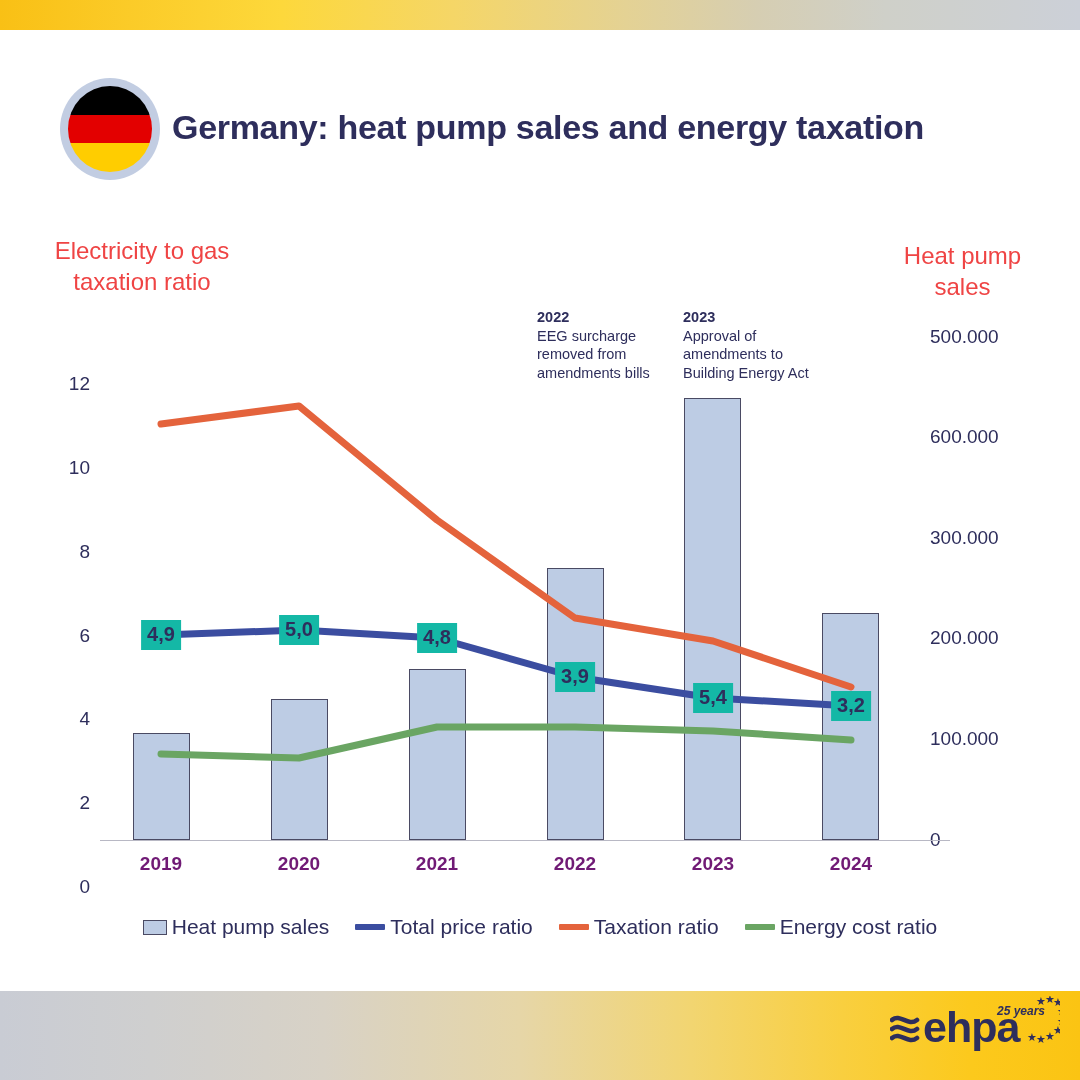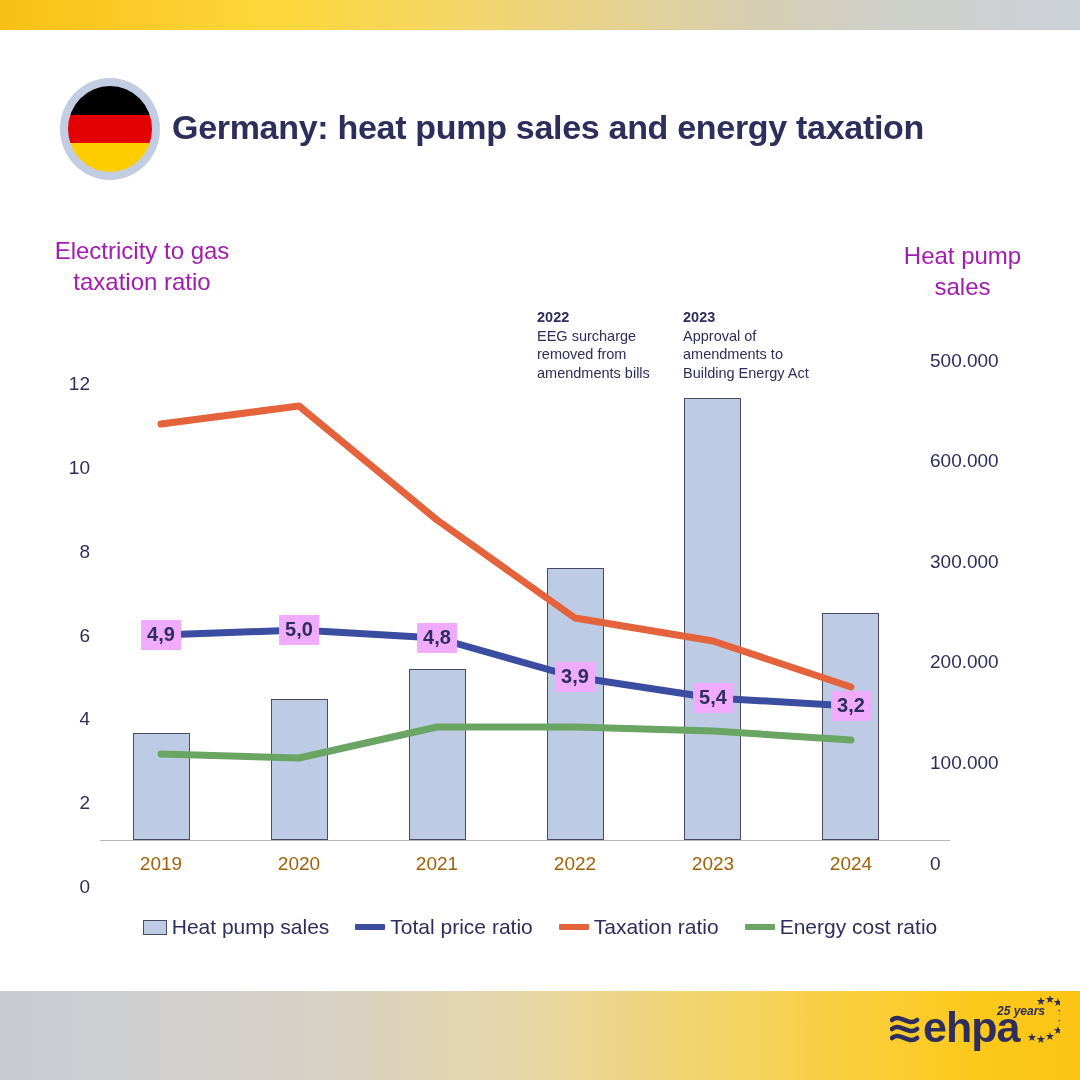--- a/index.html
+++ b/index.html
@@ -27,39 +27,39 @@
   .flag-inner{position:absolute;left:8px;top:8px;width:84px;height:86px;border-radius:50%;overflow:hidden;}
   .flag-inner i{display:block;width:100%;height:33.34%;}
   .flag-black{background:#000000;}
   .flag-red{background:#e30000;}
   .flag-gold{background:#ffcd00;}
 
   .page-title{position:absolute;left:172px;top:108px;font-size:34px;font-weight:bold;
     letter-spacing:-0.3px;color:#2e2e5c;white-space:nowrap;}
 
   
-  .axis-title{position:absolute;font-size:24px;line-height:31px;color:#a21caf;text-align:center;}
+  .axis-title{position:absolute;font-size:24px;line-height:31px;color:#ef4444;text-align:center;}
   .axis-title-left{left:52px;top:235px;width:180px;}
   .axis-title-right{left:880px;top:240px;width:165px;}
   .axis-line{position:absolute;left:100px;top:840px;width:850px;height:1px;background:#b8b8c4;}
   .tick{position:absolute;font-size:19px;color:#2e2e5c;}
   .tick-left{right:0;text-align:right;transform:translateY(-50%);}
-  .tick-right{left:0;text-align:left;transform:translateY(-50%);margin-top:24px;}
+  .tick-right{left:0;text-align:left;transform:translateY(-50%);}
   .ticks-left{position:absolute;left:40px;top:0;width:50px;height:1080px;margin-top:47px;}
   .ticks-right{position:absolute;left:930px;top:0;width:120px;height:1080px;}
 
   .bar{position:absolute;background:#bdcce4;border:1.5px solid #4a4a63;box-sizing:border-box;}
 
-  .xlabel{position:absolute;font-size:19px;font-weight:normal;color:#a16207;
+  .xlabel{position:absolute;font-size:19px;font-weight:bold;color:#701a75;
     text-align:center;transform:translateX(-50%);top:853px;}
 
   .note{position:absolute;font-size:14.5px;line-height:18.5px;color:#2e2e5c;width:150px;}
   .note b{font-weight:bold;display:block;}
 
-  .dlabel{position:absolute;background:#f0abfc;color:#2e2e5c;font-size:20px;font-weight:bold;
+  .dlabel{position:absolute;background:#14b8a6;color:#2e2e5c;font-size:20px;font-weight:bold;
     padding:3px 6px 4px 6px;transform:translate(-50%,-50%);white-space:nowrap;}
 
   
   .legend{position:absolute;left:0;top:915px;width:1080px;display:flex;
     justify-content:center;align-items:center;gap:26px;}
   .legend-item{display:flex;align-items:center;gap:5px;font-size:21px;color:#2e2e5c;white-space:nowrap;}
   .swatch-box{width:24px;height:15px;background:#bdcce4;border:1.5px solid #4a4a63;box-sizing:border-box;}
   .swatch-line{width:30px;height:6px;border-radius:1px;}
 </style>
 </head>

